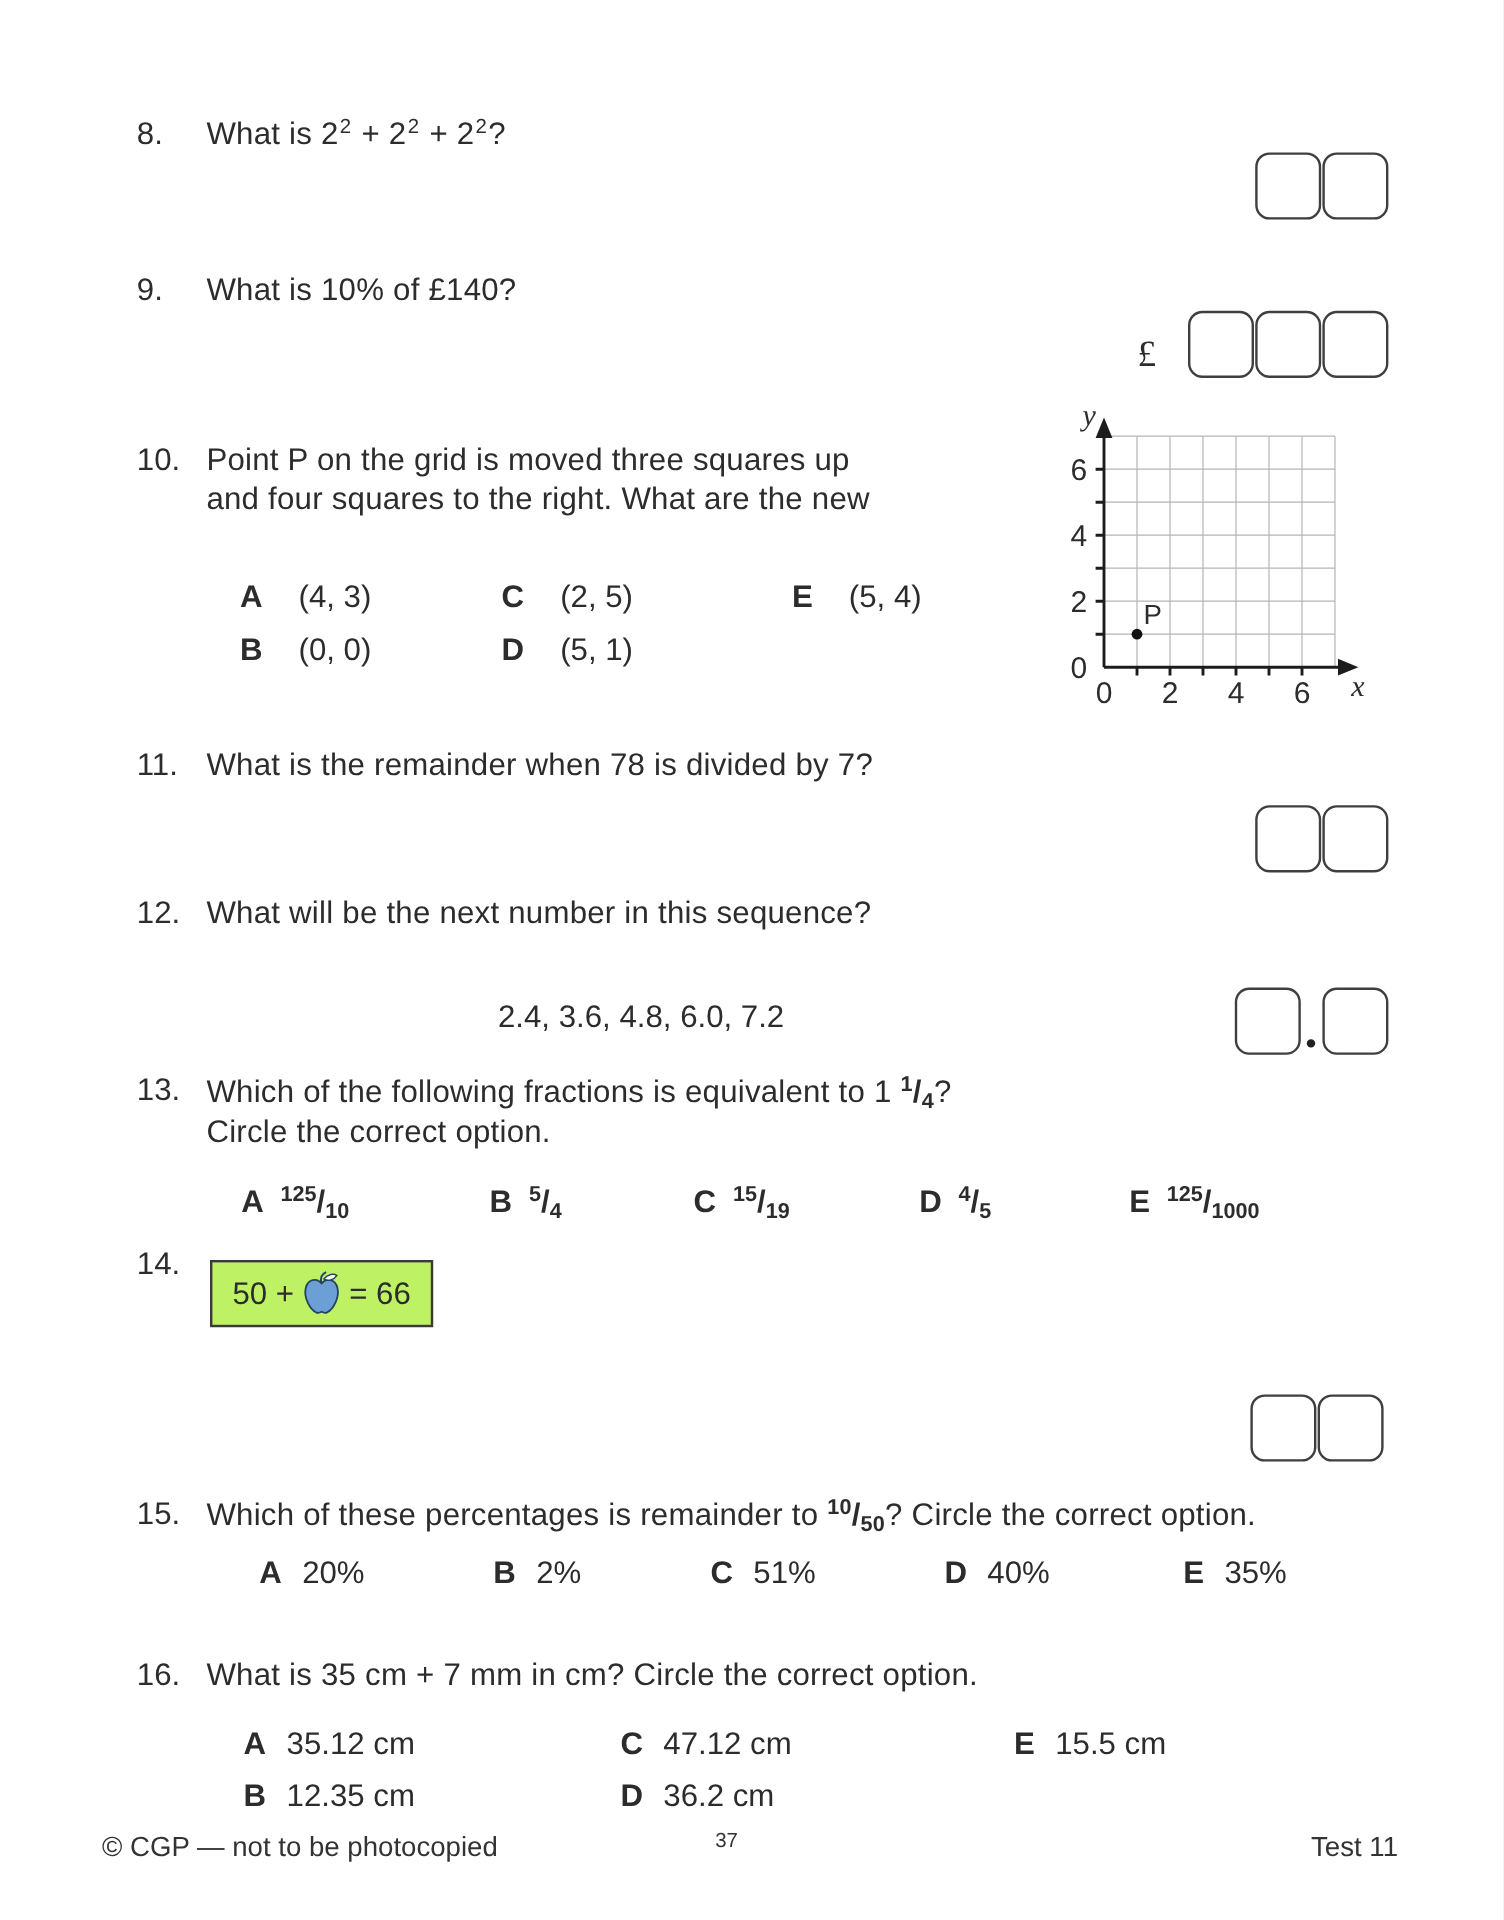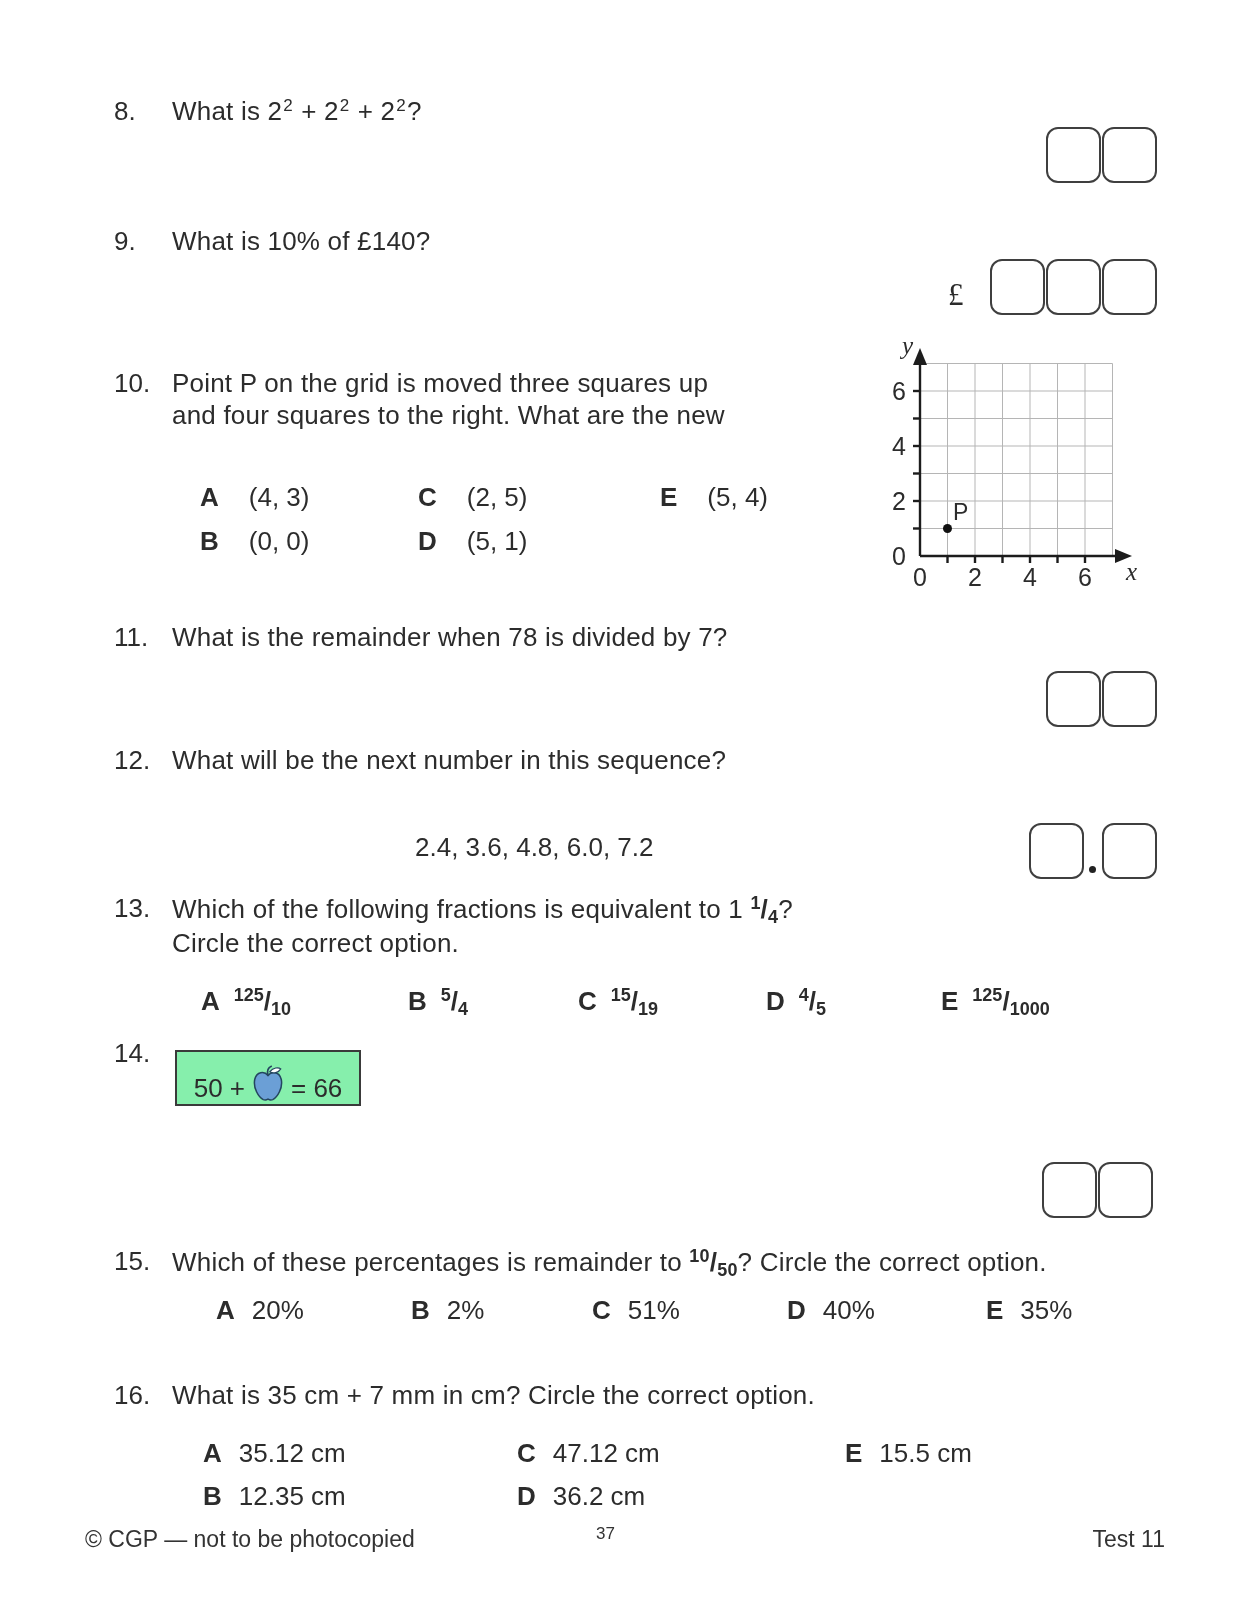--- a/index.html
+++ b/index.html
@@ -20,22 +20,22 @@
     border:2.5px solid #3f3f3f; border-radius:12px;
   }
   .currency { position:absolute; font-size:31px; font-family:"Liberation Serif", serif; }
   .decimal-dot { position:absolute; width:7px; height:7px; background:#222; border-radius:50%; }
   .opt { position:absolute; font-size:26px; white-space:nowrap; }
   .optlabel { font-weight:bold; }
   .gap30 { margin-left:30px; }
   .gap17 { margin-left:17px; }
   .gap14 { margin-left:14px; }
   .eqbox {
-    position:absolute; border:2px solid #3a3a3a; background:#86efac;
-    display:flex; align-items:flex-end; justify-content:center;
+    position:absolute; border:2px solid #3a3a3a; background:#bef264;
+    display:flex; align-items:center; justify-content:center;
     font-size:26px; gap:6px;
   }
   .footer-text { position:absolute; font-size:23px; color:#333; }
   svg text { font-family:"Liberation Sans", sans-serif; fill:#2c2c2c; }
   svg .axis-letter { font-family:"Liberation Serif", serif; font-style:italic; font-size:25px; }
   svg .tick-label { font-size:25px; }
   svg .pt-label { font-size:23px; }
 </style>
 </head>
 <body>

